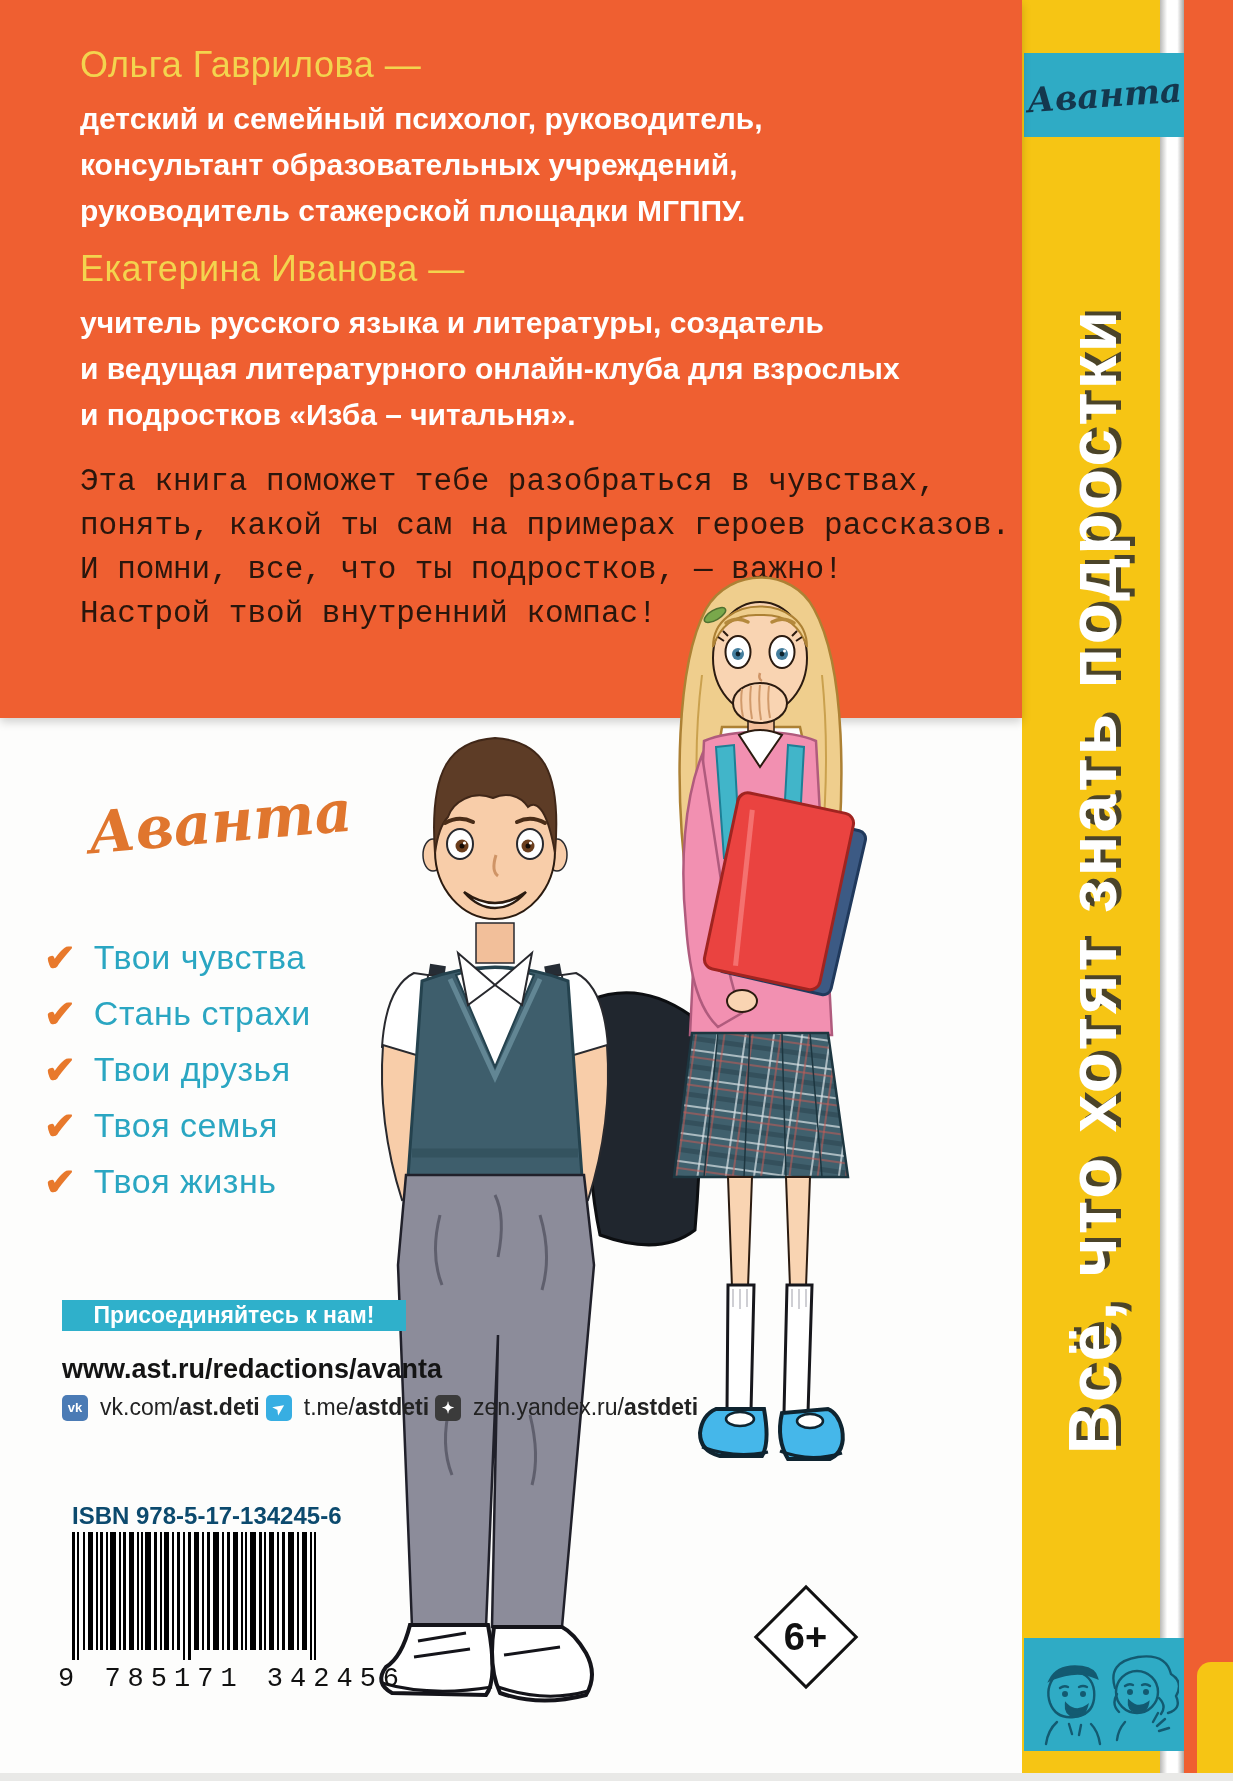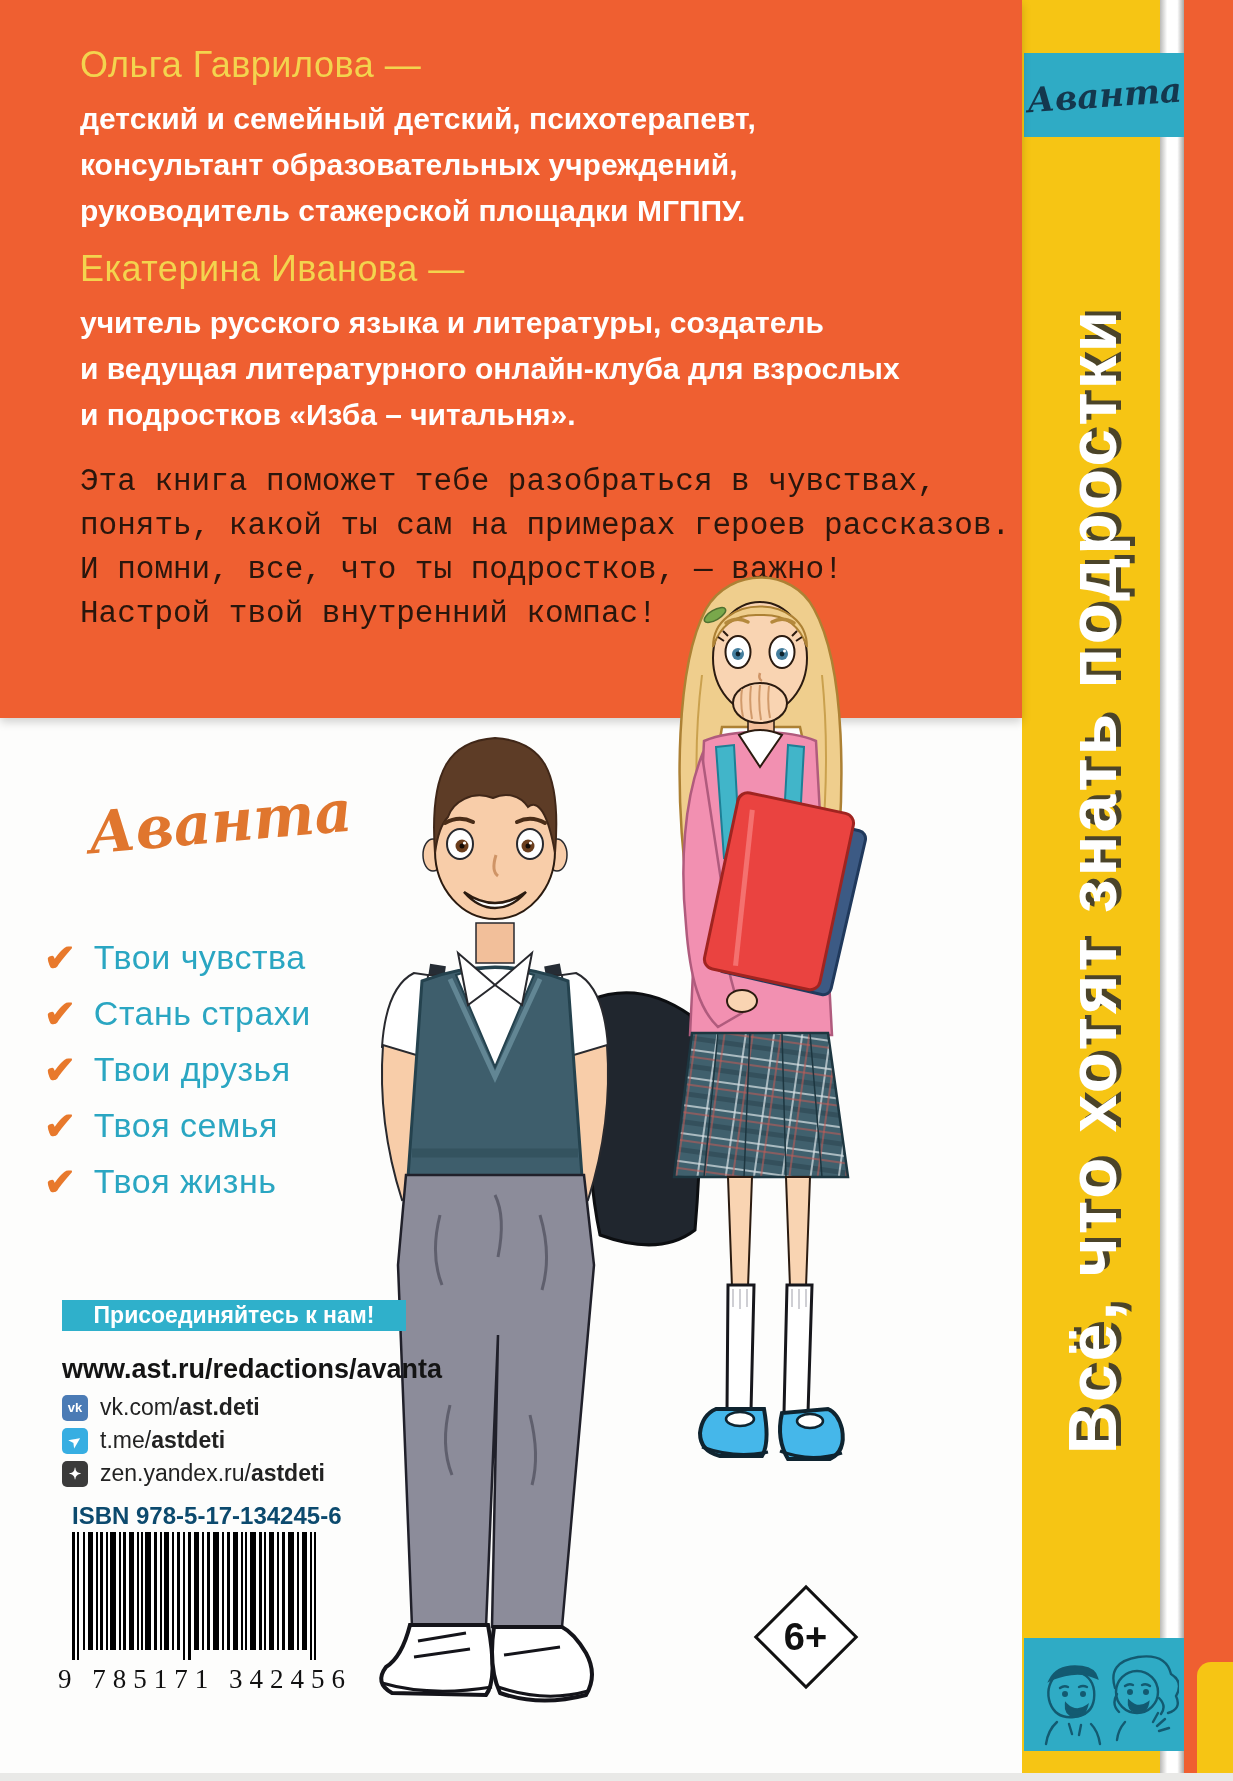--- a/index.html
+++ b/index.html
@@ -39,34 +39,34 @@
   
   .checklist{position:absolute;left:44px;top:938px;display:flex;flex-direction:column;gap:17px;}
   .check-item{display:flex;align-items:center;gap:18px;}
   .check-glyph{font-size:38px;font-weight:bold;color:#e8792c;line-height:1;}
   .check-label{font-size:34px;font-weight:normal;color:#2aa6c2;letter-spacing:.5px;}
 
   
   .join-banner{position:absolute;left:62px;top:1300px;width:344px;height:31px;background:#2fb0cb;
       display:flex;align-items:center;justify-content:center;color:#fff;font-weight:bold;font-size:23px;}
   .website{position:absolute;left:62px;top:1354px;font-size:27px;font-weight:bold;color:#141414;}
-  .socials{position:absolute;left:62px;top:1394px;display:flex;flex-direction:column;gap:6px;}
+  .socials{position:absolute;left:62px;top:1394px;display:flex;gap:6px;}
   .social-row{display:flex;align-items:center;gap:12px;font-size:23px;color:#222;}
   .sicon{width:26px;height:26px;border-radius:5px;display:flex;align-items:center;justify-content:center;
          color:#fff;font-weight:bold;font-size:13px;flex:0 0 26px;}
   .sicon.vk{background:#4b7bb5;}
   .sicon.tg{background:#37aee2;}
   .sicon.tg span{display:inline-block;transform:rotate(-35deg);font-size:14px;}
   .sicon.zen{background:#3b3b3b;font-size:15px;}
   .handle{font-weight:bold;}
 
   
   .isbn{position:absolute;left:72px;top:1502px;font-size:24px;color:#0c4a6e;font-weight:bold;}
   .barcode{position:absolute;left:72px;top:1532px;}
-  .barcode-digits{position:absolute;left:58px;top:1664px;font-family:Liberation Serif, serif;
+  .barcode-digits{position:absolute;left:58px;top:1664px;font-family:Liberation Mono, monospace;
        font-size:27px;color:#111;letter-spacing:7px;}
 
   
   .age-badge{position:absolute;left:769px;top:1600px;width:68px;height:68px;border:3px solid #111;
       background:#fff;transform:rotate(45deg);display:flex;align-items:center;justify-content:center;}
   .age-badge span{transform:rotate(-45deg);font-size:38px;font-weight:bold;color:#111;}
 
   .photo-edge{position:absolute;left:0;bottom:0;width:1233px;height:8px;background:#e9e9e7;}
   .chars{position:absolute;left:290px;top:555px;}
 </style>
@@ -106,21 +106,21 @@
         <circle cx="117" cy="50" r="1.8" fill="#135a71"></circle>
         <path d="M96,44 q4,-3 8,-1 M113,43 q4,-2 8,1"></path>
         <path d="M100,59 q9,9 19,2 q-2,11 -12,9 q-8,-2 -7,-11 Z" fill="#135a71"></path>
         <path d="M96,80 q-7,8 -8,18 M124,80 l5,-9 M128,84 l8,-7 M130,89 l10,-3"></path>
       </g>
     </svg>
   </div>
 
   <div class="orange-block">
     <div class="author-name" style="top:44px">Ольга Гаврилова  —</div>
-    <div class="bio" style="top:96px">детский и семейный детский, психотерапевт,</div>
+    <div class="bio" style="top:96px">детский и семейный психолог, руководитель,</div>
     <div class="bio" style="top:142px">консультант образовательных учреждений,</div>
     <div class="bio" style="top:188px">руководитель стажерской площадки МГППУ.</div>
 
     <div class="author-name" style="top:248px">Екатерина Иванова —</div>
     <div class="bio" style="top:300px">учитель русского языка и литературы, создатель</div>
     <div class="bio" style="top:346px">и ведущая литературного онлайн-клуба для взрослых</div>
     <div class="bio" style="top:392px">и подростков «Изба – читальня».</div>
 
     <div class="pitch">
       <div>Эта книга поможет тебе разобраться в чувствах,</div>

